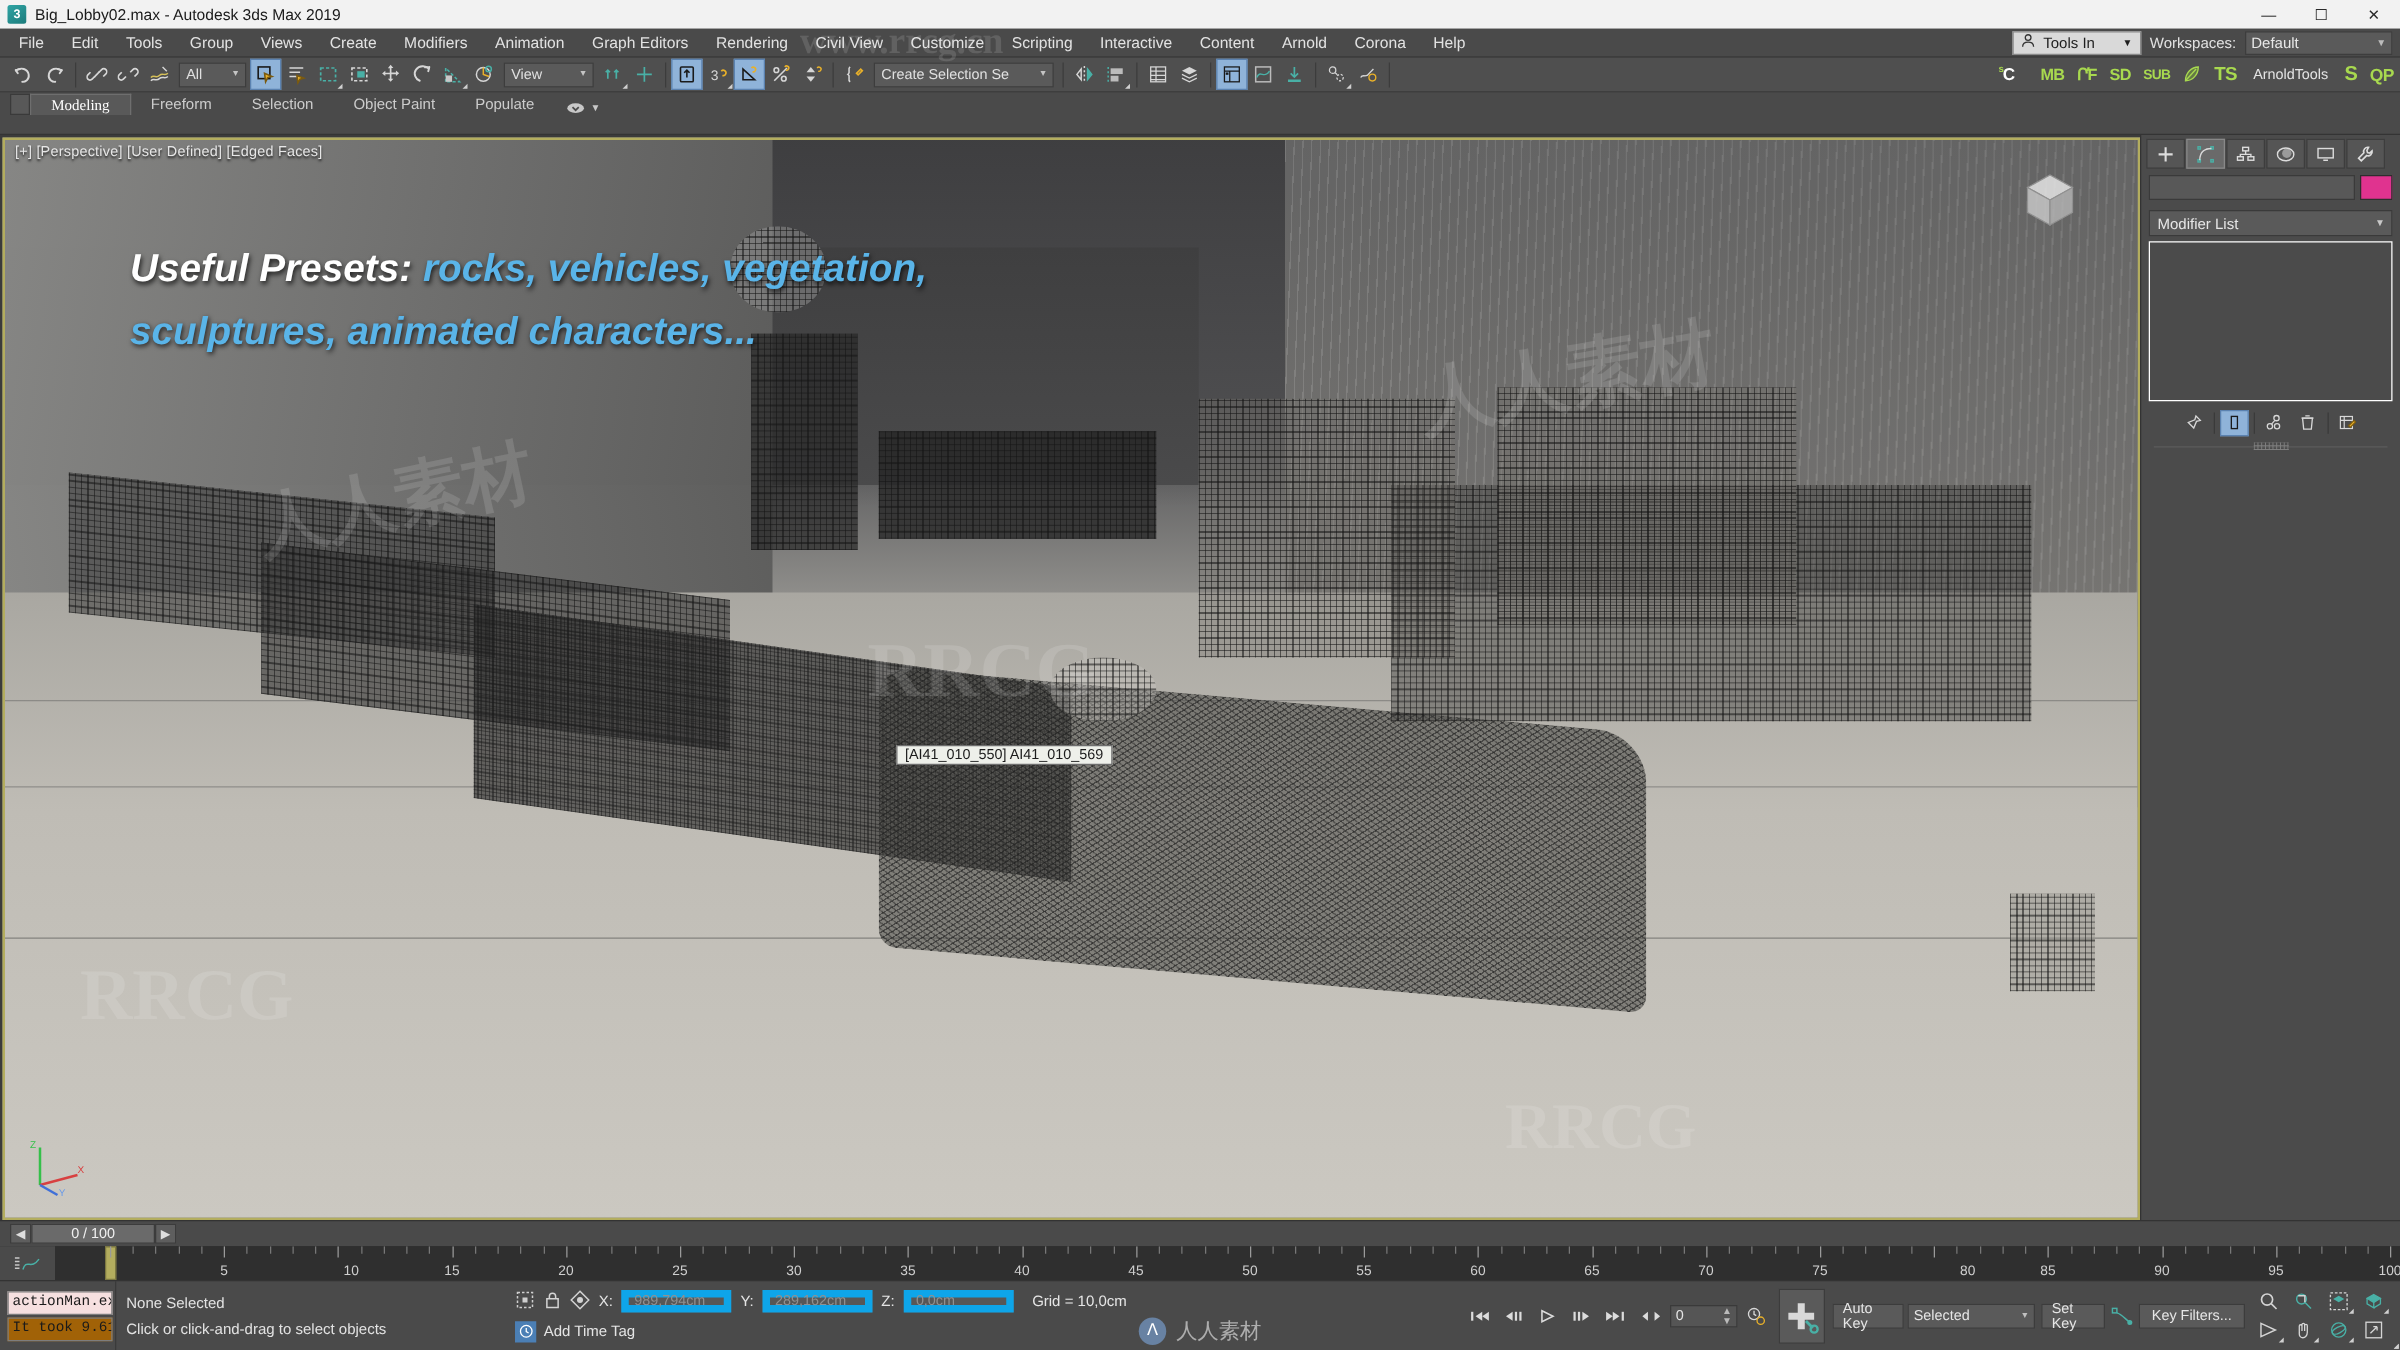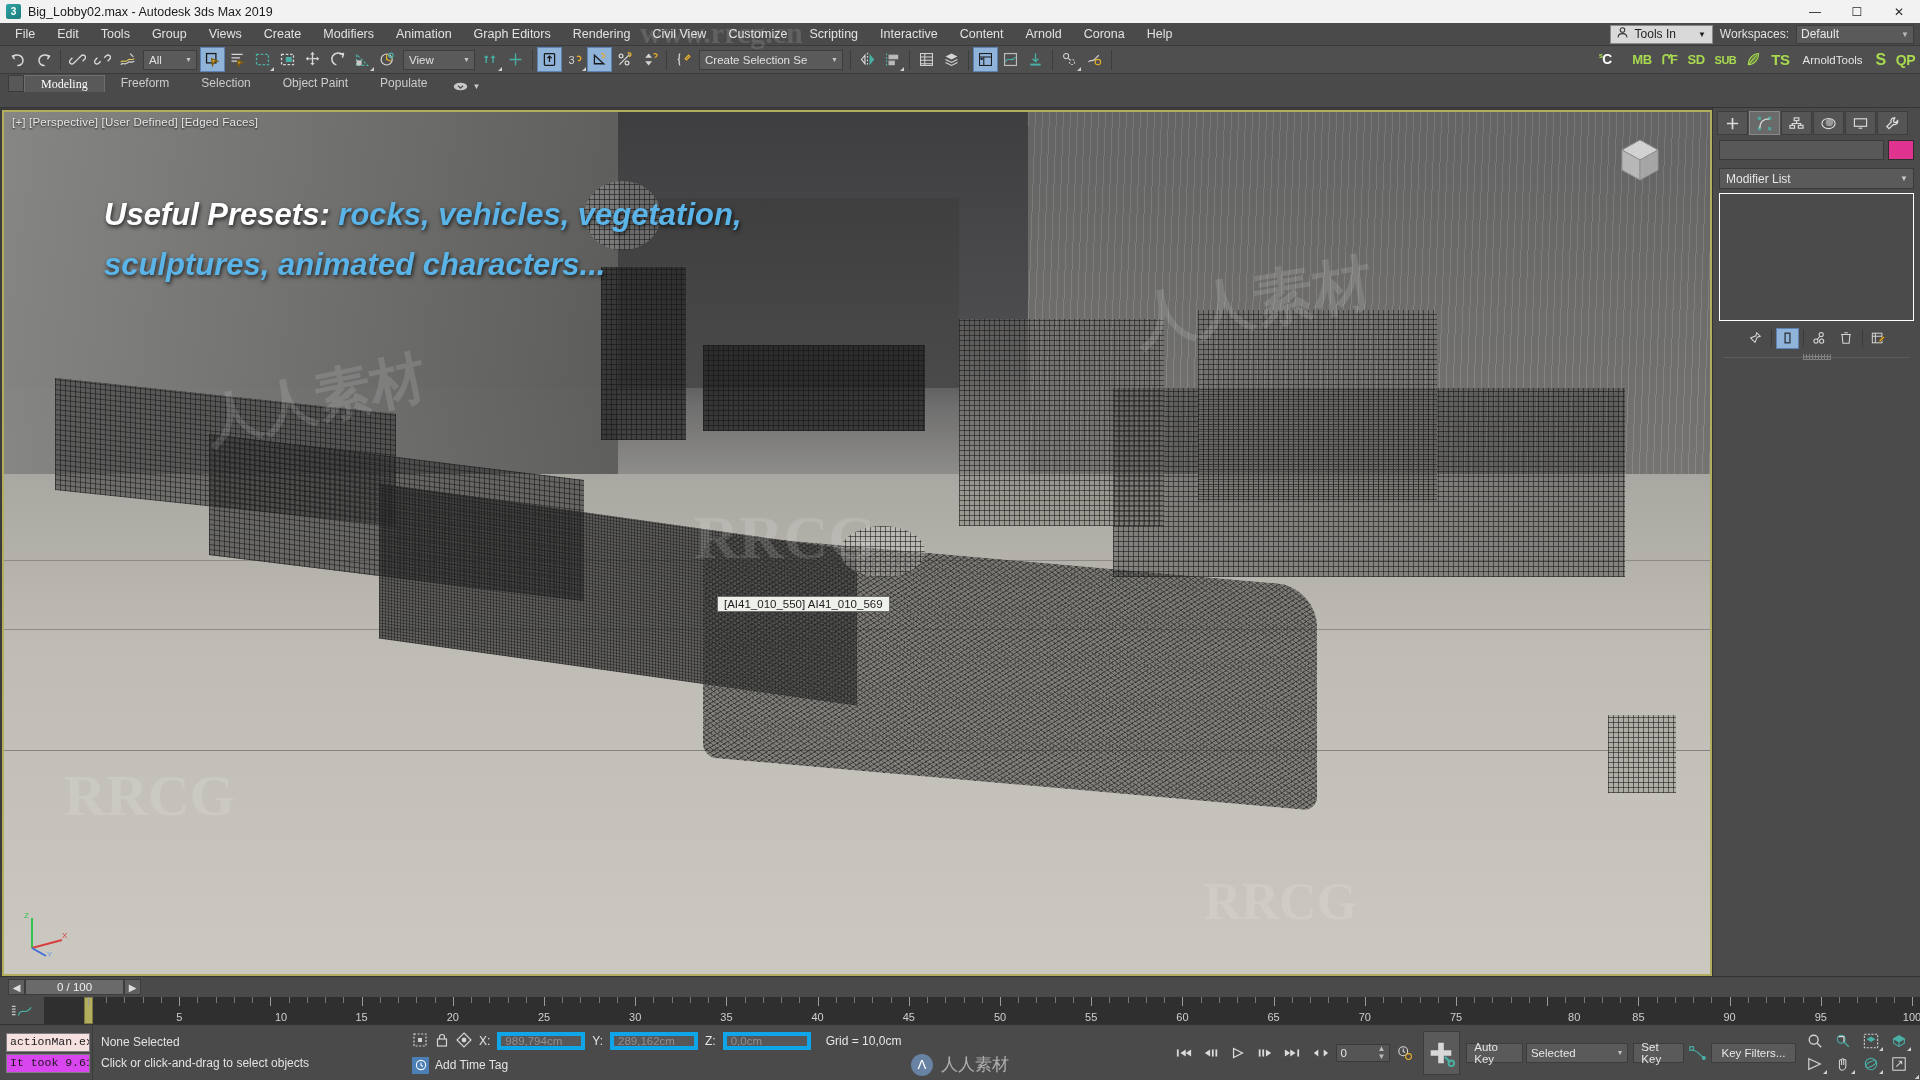--- a/index.html
+++ b/index.html
@@ -195,29 +195,29 @@
               border: 1px solid #7d7941; }
 
   
   .statusbar { flex: 0 0 56px; background: #4a4a4a; display: flex; align-items: stretch;
                border-top: 1px solid #333; }
   .mxs { width: 92px; display: flex; flex-direction: column; justify-content: center;
          gap: 2px; padding: 3px 2px 3px 6px; }
   .mxs-line { height: 19px; background: #f6e0e0; border: 1px solid #7d7d7d; color: #1a1a1a;
               font-family: "Liberation Mono", monospace; font-size: 11.5px; padding: 1px 3px;
               overflow: hidden; white-space: nowrap; }
-  .mxs-line.b { background: #d946ef; }
+  .mxs-line.b { background: #a16207; }
   .status-texts { width: 310px; display: flex; flex-direction: column; justify-content: center;
                   gap: 7px; padding-left: 8px; border-left: 1px solid #3a3a3a; }
   .status-texts div { font-size: 12px; color: #e2e2e2; }
   .coord-zone { flex: 1 1 auto; display: flex; flex-direction: column; justify-content: center;
                 padding-left: 10px; gap: 6px; }
   .coord-row { display: flex; align-items: center; gap: 7px; }
   .coord-lbl { font-size: 12px; color: #e4e4e4; }
-  .coord-field { width: 88px; height: 18px; background: #575757; border: 4px solid #0ea5e9;
+  .coord-field { width: 88px; height: 18px; background: #575757; border: 6px solid #0ea5e9;
                  font-size: 11.5px; color: #909090; display: flex; align-items: center;
                  padding-left: 4px; }
   .grid-lbl { font-size: 12px; color: #e6e6e6; margin-left: 8px; }
   .addtag { display: flex; align-items: center; gap: 6px; }
   .addtag .tagico { width: 17px; height: 17px; background: #4b7fb5; display:flex;
                     align-items:center; justify-content:center; color:#fff; font-size:10px; }
   .anim-zone { flex: 0 0 480px; display: flex; align-items: center; gap: 6px; padding-right: 8px; }
   .anim-col { display: flex; flex-direction: row; gap: 5px; }
   .anim-row { display: flex; align-items: center; gap: 3px; }
   .pbtn { width: 24px; height: 19px; display:flex; align-items:center; justify-content:center;

